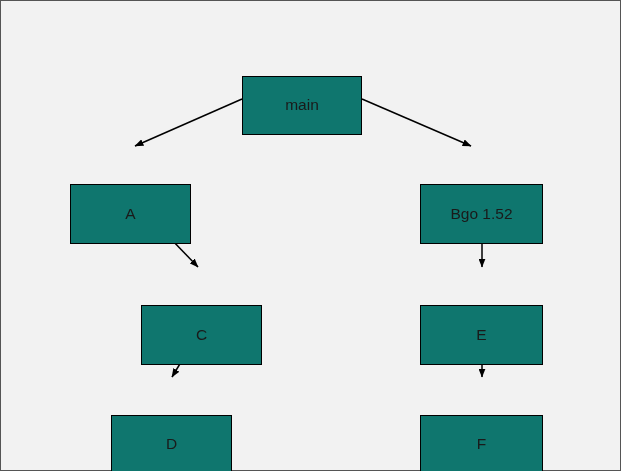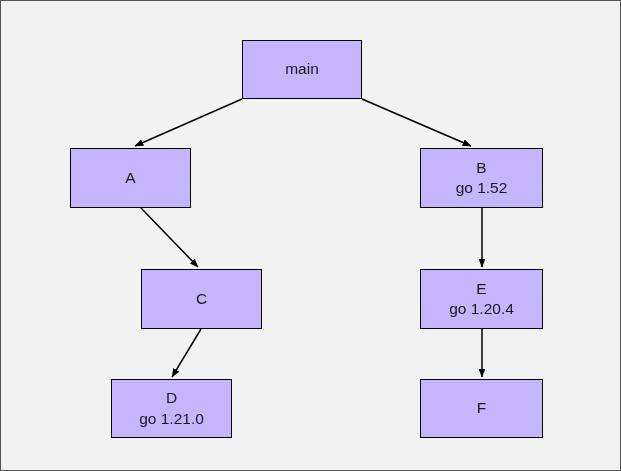--- a/index.html
+++ b/index.html
@@ -25,27 +25,28 @@
     position: absolute;
     left: 0;
     top: 0;
     width: 621px;
     height: 471px;
     pointer-events: none;
   }
   .node {
     position: absolute;
     box-sizing: border-box;
-    background: #c4b5fd;
+    background: #0f766e;
     border: 1.6px solid #000000;
     display: flex;
-    flex-direction: column;
+    flex-direction: row;
     align-items: center;
     justify-content: center;
     line-height: 1.32;
+    margin-top: 36px;
   }
   .node-name {
     font-size: 15.5px;
     color: #1a1a1a;
     white-space: nowrap;
   }
   .node-version {
     font-size: 15.5px;
     color: #1a1a1a;
     white-space: nowrap;
@@ -81,24 +82,22 @@
       </div>
       <div class="node" style="left: 419px; top: 147px; width: 123px; height: 60px;">
         <div class="node-name">B</div>
         <div class="node-version">go 1.52</div>
       </div>
       <div class="node" style="left: 140px; top: 268px; width: 121px; height: 60px;">
         <div class="node-name">C</div>
       </div>
       <div class="node" style="left: 419px; top: 268px; width: 123px; height: 60px;">
         <div class="node-name">E</div>
-        <div class="node-version">go 1.20.4</div>
       </div>
       <div class="node" style="left: 110px; top: 378px; width: 121px; height: 59px;">
         <div class="node-name">D</div>
-        <div class="node-version">go 1.21.0</div>
       </div>
       <div class="node" style="left: 419px; top: 378px; width: 123px; height: 59px;">
         <div class="node-name">F</div>
       </div>
     </div>
 
 </div>
 
 </body></html>

